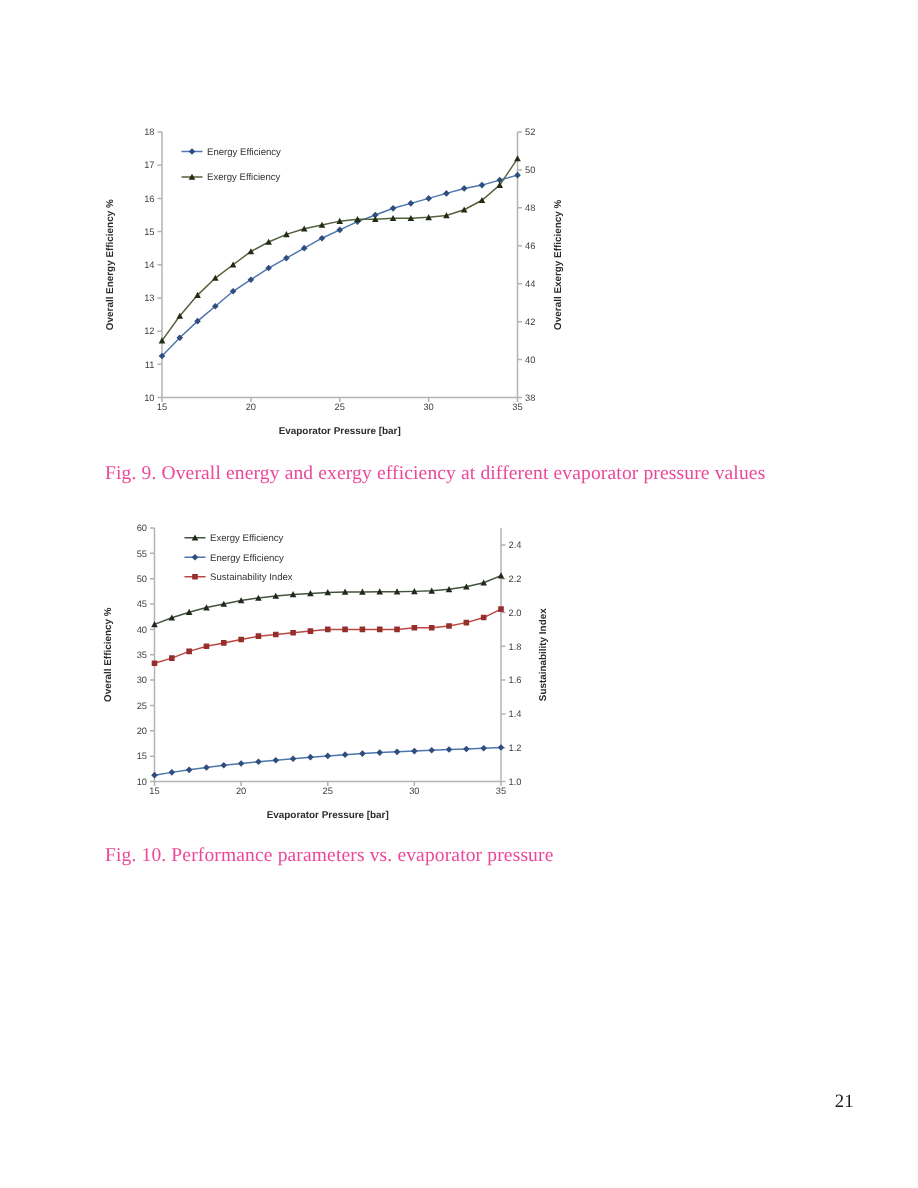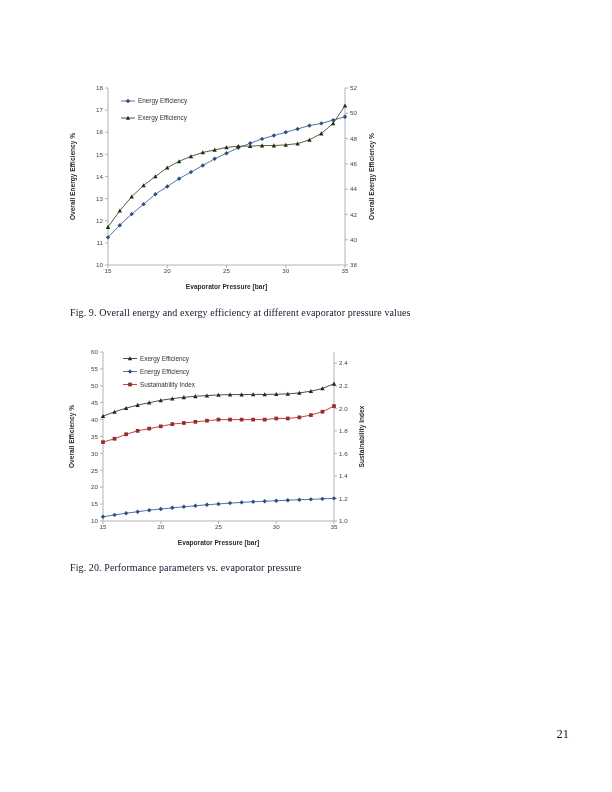--- a/index.html
+++ b/index.html
@@ -8,22 +8,22 @@
     width:612px;height:792px;
     background:#ffffff;
     font-family:"Liberation Serif", serif;
     overflow:hidden;
   }
   .chart-box{position:absolute;}
   .chart-box svg{display:block;}
   .caption{
     position:absolute;
     font-family:"Liberation Serif", serif;
-    font-size:10px;
-    color:#0f172a;
+    font-size:13px;
+    color:#ec4899;
     white-space:nowrap;
     letter-spacing:0.1px;
   }
   .page-number{
     position:absolute;
     left:547px;top:727px;width:22px;
     text-align:right;
     font-family:"Liberation Serif", serif;
     font-size:12.5px;
     color:#1a1a1a;
@@ -301,17 +301,17 @@
           </g>
           <g>
             <line x1="57" y1="39.5" x2="71" y2="39.5" stroke="#bc4742" stroke-width="1"></line>
             <path d="M 62.13 37.63 h 3.74 v 3.74 h -3.74 Z" fill="#962f2c"></path>
             <text x="74" y="41.7" class="legend-label" text-anchor="start">Sustainability Index</text>
           </g>
         </g>
       </svg>
     </div>
 
-  <div class="caption" style="left:70px;top:562px;">Fig. 20. Performance parameters vs. evaporator pressure</div>
+  <div class="caption" style="left:70px;top:562px;">Fig. 10. Performance parameters vs. evaporator pressure</div>
 
   <div class="page-number">21</div>
 
 </div>
 
 </body></html>

